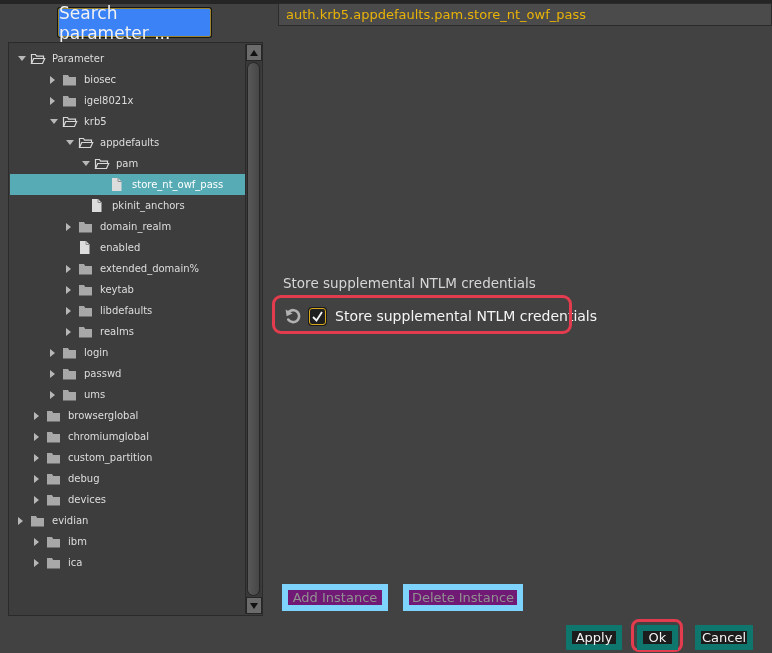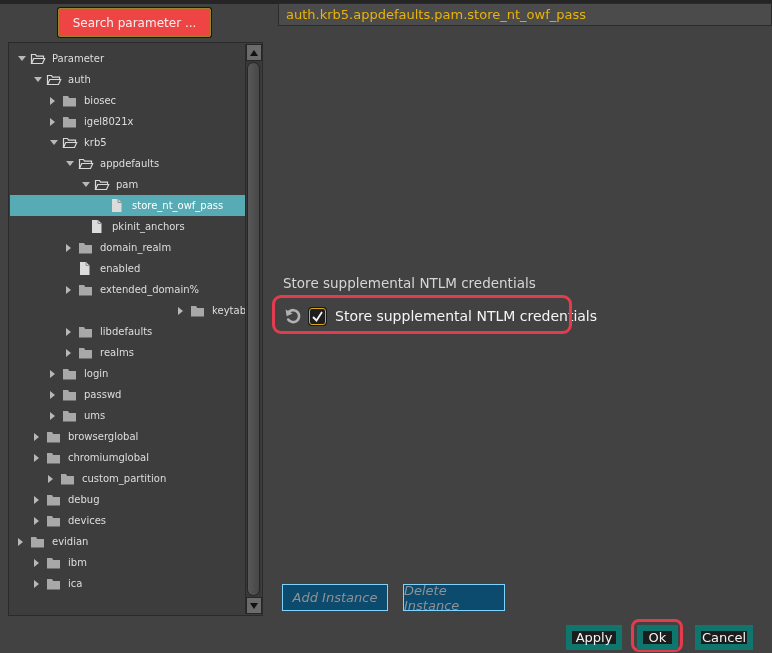--- a/index.html
+++ b/index.html
@@ -8,23 +8,23 @@
     position:relative;width:772px;height:653px;overflow:hidden;
     background:#424242;
     font-family:"DejaVu Sans","Liberation Sans",sans-serif;
     -webkit-font-smoothing:antialiased;
   }
   .topstrip{position:absolute;left:0;top:0;width:772px;height:4px;background:#252525;}
 
   
   .search-btn{
     position:absolute;left:58px;top:8px;width:153px;height:29px;
-    background:#ef4444;border:1px solid #9c8428;border-radius:2px;
+    background:#3b82f6;border:1px solid #9c8428;border-radius:2px;
     box-shadow:0 0 0 1px #161616;
-    color:#f2f2f2;font-size:12px;display:flex;align-items:center;justify-content:center;
+    color:#f2f2f2;font-size:17px;display:flex;align-items:center;justify-content:center;
     cursor:default;
   }
   .breadcrumb{
     position:absolute;left:278px;top:3px;width:494px;height:23px;
     background:#4b4b4b;border:1px solid #2b2b2b;
     color:#eab308;font-size:13px;line-height:21px;padding-left:7px;
     white-space:nowrap;overflow:hidden;
   }
 
   
@@ -85,27 +85,26 @@
 
   .annotation{
     position:absolute;border:3px solid #e23c4e;border-radius:9px;pointer-events:none;
   }
   .ann-checkbox{left:272px;top:295px;width:300px;height:39px;}
   .ann-ok{left:631px;top:619px;width:52px;height:33px;border-radius:8px;}
 
   
   .btn-disabled{
     position:absolute;height:27px;top:584px;
-    background:#0c4a6e;border:1px solid #7dd3fc;
+    background:#701a75;border:6px solid #7dd3fc;
     color:#919191;font-size:13px;display:flex;align-items:center;justify-content:center;
     cursor:default;
-    font-style:italic;
   }
   .btn-add{left:282px;width:106px;}
-  .btn-del{left:403px;width:102px;}
+  .btn-del{left:403px;width:120px;}
   .btn-dark{
     position:absolute;top:625px;height:25px;
     background:#1c1c1c;border:6px solid #0f766e;
     color:#f2f2f2;font-size:13px;display:flex;align-items:center;justify-content:center;
     cursor:default;
   }
   .btn-apply{left:566px;width:56px;}
   .btn-ok{left:637px;width:41px;}
   .btn-cancel{left:695px;width:58px;}
 </style>
@@ -125,88 +124,76 @@
             <i></i>
           </span>
           <span class="ticon">
             <svg width="16" height="13" viewBox="0 0 16 13">
               <path d="M1.5 11.5 V2.5 h4 l1 1.6 h7 v2.4" fill="none" stroke="#d8d8d8" stroke-width="1.2"></path>
               <path d="M1.5 11.5 l2.2 -5 h11 l-2.2 5 z" fill="none" stroke="#d8d8d8" stroke-width="1.2"></path>
             </svg>
           </span>
           <span class="tlabel">Parameter</span>
         </div>
-        <div class="tree-row" style="padding-left: 24px;">
+        <div class="tree-row" style="padding-left: 40px;">
+          <span class="exp collapsed">
+            <i></i>
+          </span>
+          <span class="ticon">
+            <svg width="15" height="13" viewBox="0 0 15 13">
+              <path d="M1 2 h5 l1.2 2 H14 v8.5 H1 z" fill="#a8a8a8"></path>
+            </svg>
+          </span>
+          <span class="tlabel">biosec</span>
+        </div>
+        <div class="tree-row" style="padding-left: 40px;">
+          <span class="exp collapsed">
+            <i></i>
+          </span>
+          <span class="ticon">
+            <svg width="15" height="13" viewBox="0 0 15 13">
+              <path d="M1 2 h5 l1.2 2 H14 v8.5 H1 z" fill="#a8a8a8"></path>
+            </svg>
+          </span>
+          <span class="tlabel">igel8021x</span>
+        </div>
+        <div class="tree-row" style="padding-left: 40px;">
           <span class="exp expanded">
             <i></i>
           </span>
           <span class="ticon">
             <svg width="16" height="13" viewBox="0 0 16 13">
               <path d="M1.5 11.5 V2.5 h4 l1 1.6 h7 v2.4" fill="none" stroke="#d8d8d8" stroke-width="1.2"></path>
               <path d="M1.5 11.5 l2.2 -5 h11 l-2.2 5 z" fill="none" stroke="#d8d8d8" stroke-width="1.2"></path>
             </svg>
           </span>
-          <span class="tlabel">auth</span>
-        </div>
-        <div class="tree-row" style="padding-left: 40px;">
-          <span class="exp collapsed">
-            <i></i>
-          </span>
-          <span class="ticon">
-            <svg width="15" height="13" viewBox="0 0 15 13">
-              <path d="M1 2 h5 l1.2 2 H14 v8.5 H1 z" fill="#a8a8a8"></path>
-            </svg>
-          </span>
-          <span class="tlabel">biosec</span>
-        </div>
-        <div class="tree-row" style="padding-left: 40px;">
-          <span class="exp collapsed">
-            <i></i>
-          </span>
-          <span class="ticon">
-            <svg width="15" height="13" viewBox="0 0 15 13">
-              <path d="M1 2 h5 l1.2 2 H14 v8.5 H1 z" fill="#a8a8a8"></path>
-            </svg>
-          </span>
-          <span class="tlabel">igel8021x</span>
-        </div>
-        <div class="tree-row" style="padding-left: 40px;">
+          <span class="tlabel">krb5</span>
+        </div>
+        <div class="tree-row" style="padding-left: 56px;">
           <span class="exp expanded">
             <i></i>
           </span>
           <span class="ticon">
             <svg width="16" height="13" viewBox="0 0 16 13">
               <path d="M1.5 11.5 V2.5 h4 l1 1.6 h7 v2.4" fill="none" stroke="#d8d8d8" stroke-width="1.2"></path>
               <path d="M1.5 11.5 l2.2 -5 h11 l-2.2 5 z" fill="none" stroke="#d8d8d8" stroke-width="1.2"></path>
             </svg>
           </span>
-          <span class="tlabel">krb5</span>
-        </div>
-        <div class="tree-row" style="padding-left: 56px;">
+          <span class="tlabel">appdefaults</span>
+        </div>
+        <div class="tree-row" style="padding-left: 72px;">
           <span class="exp expanded">
             <i></i>
           </span>
           <span class="ticon">
             <svg width="16" height="13" viewBox="0 0 16 13">
               <path d="M1.5 11.5 V2.5 h4 l1 1.6 h7 v2.4" fill="none" stroke="#d8d8d8" stroke-width="1.2"></path>
               <path d="M1.5 11.5 l2.2 -5 h11 l-2.2 5 z" fill="none" stroke="#d8d8d8" stroke-width="1.2"></path>
             </svg>
           </span>
-          <span class="tlabel">appdefaults</span>
-        </div>
-        <div class="tree-row" style="padding-left: 72px;">
-          <span class="exp expanded">
-            <i></i>
-          </span>
-          <span class="ticon">
-            <svg width="16" height="13" viewBox="0 0 16 13">
-              <path d="M1.5 11.5 V2.5 h4 l1 1.6 h7 v2.4" fill="none" stroke="#d8d8d8" stroke-width="1.2"></path>
-              <path d="M1.5 11.5 l2.2 -5 h11 l-2.2 5 z" fill="none" stroke="#d8d8d8" stroke-width="1.2"></path>
-            </svg>
-          </span>
           <span class="tlabel">pam</span>
         </div>
         <div class="tree-row selected" style="padding-left: 88px;">
           <span class="exp"></span>
           <span class="ticon">
             <svg width="13" height="15" viewBox="0 0 13 15">
               <path d="M2 1 h6 l3.5 3.5 V14 H2 z" fill="#dcdcdc"></path>
               <path d="M8 1 v3.5 h3.5" fill="none" stroke="#8e8e8e" stroke-width="1"></path>
             </svg>
           </span>
@@ -247,21 +234,21 @@
           <span class="exp collapsed">
             <i></i>
           </span>
           <span class="ticon">
             <svg width="15" height="13" viewBox="0 0 15 13">
               <path d="M1 2 h5 l1.2 2 H14 v8.5 H1 z" fill="#a8a8a8"></path>
             </svg>
           </span>
           <span class="tlabel">extended_domain%</span>
         </div>
-        <div class="tree-row" style="padding-left: 56px; justify-content: flex-end;">
+        <div class="tree-row" style="padding-left: 56px;">
           <span class="exp collapsed">
             <i></i>
           </span>
           <span class="ticon">
             <svg width="15" height="13" viewBox="0 0 15 13">
               <path d="M1 2 h5 l1.2 2 H14 v8.5 H1 z" fill="#a8a8a8"></path>
             </svg>
           </span>
           <span class="tlabel">keytab</span>
         </div>
@@ -335,21 +322,21 @@
           <span class="exp collapsed">
             <i></i>
           </span>
           <span class="ticon">
             <svg width="15" height="13" viewBox="0 0 15 13">
               <path d="M1 2 h5 l1.2 2 H14 v8.5 H1 z" fill="#a8a8a8"></path>
             </svg>
           </span>
           <span class="tlabel">chromiumglobal</span>
         </div>
-        <div class="tree-row" style="padding-left: 24px; margin-left: 14px;">
+        <div class="tree-row" style="padding-left: 24px;">
           <span class="exp collapsed">
             <i></i>
           </span>
           <span class="ticon">
             <svg width="15" height="13" viewBox="0 0 15 13">
               <path d="M1 2 h5 l1.2 2 H14 v8.5 H1 z" fill="#a8a8a8"></path>
             </svg>
           </span>
           <span class="tlabel">custom_partition</span>
         </div>

